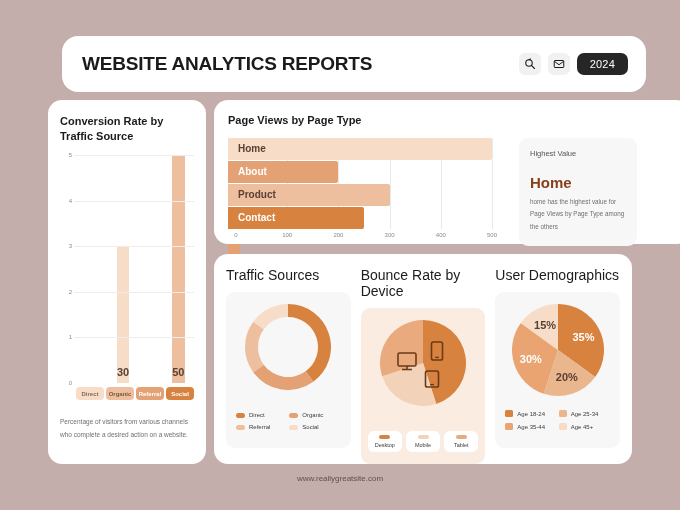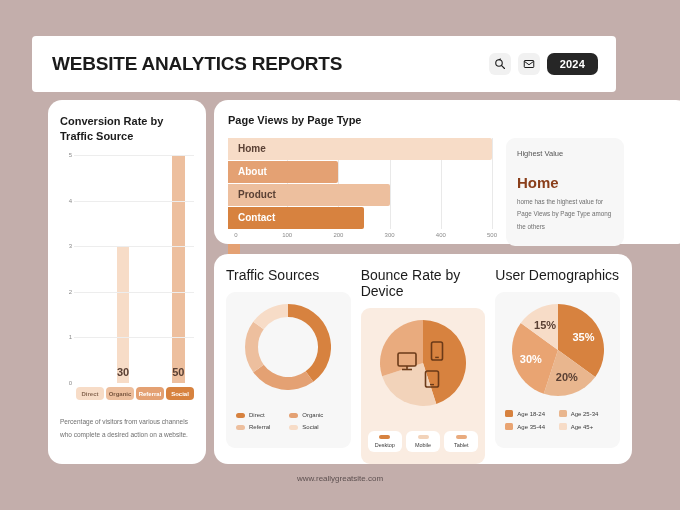--- a/index.html
+++ b/index.html
@@ -6,37 +6,37 @@
   html, body {
     width: 680px; height: 510px;
     background: #c3aeab;
     font-family: "Liberation Sans", sans-serif;
     overflow: hidden;
   }
   .page { position: relative; width: 680px; height: 510px; }
 
   
   .header {
-    position: absolute; left: 32px; top: 36px;
+    position: absolute; left: 62px; top: 36px;
     width: 584px; height: 56px;
-    background: #ffffff; border-radius: 4px;
+    background: #ffffff; border-radius: 16px;
     display: flex; align-items: center; padding: 0 18px 0 20px;
   }
   .header-title {
     font-size: 19px; font-weight: bold; color: #1b1b1b;
     letter-spacing: -0.2px; flex: 1;
   }
   .header-actions { display: flex; align-items: center; gap: 7px; }
   .icon-btn {
     width: 22px; height: 22px; border-radius: 6px;
     background: #f1f1f1; display: flex; align-items: center; justify-content: center;
   }
   .year-pill {
     background: #262626; color: #ffffff; border-radius: 7px;
-    font-size: 11px; font-weight: bold; padding: 5px 13px; letter-spacing: 0.2px;
+    font-size: 11px; font-weight: normal; padding: 5px 13px; letter-spacing: 0.2px;
   }
 
   
   .card { position: absolute; background: #ffffff; border-radius: 14px; }
   .card-left  { left: 48px; top: 100px;  width: 158px; height: 364px; padding: 14px 12px 0 12px; }
   .card-top   { left: 214px; top: 100px; width: 476px; height: 144px; padding: 13px 14px 0 14px; }
   .card-bot   { left: 214px; top: 254px; width: 418px; height: 210px; padding: 13px 12px 0 12px; }
 
   .card-title { font-size: 11px; font-weight: bold; color: #1b1b1b; line-height: 1.32; }
   .card-title-sm { font-size: 14px; font-weight: normal; color: #1b1b1b; }
@@ -70,21 +70,21 @@
   .vbar-pill {
     flex: 1; text-align: center; border-radius: 4px;
     font-size: 6px; font-weight: bold; padding: 3.5px 0;
   }
   .vbar-note {
     position: absolute; left: 12px; right: 10px; top: 316px;
     font-size: 6.5px; color: #6f6f6f; line-height: 1.95;
   }
 
   
-  .hb-area { display: flex; gap: 10px; margin-top: 10px; }
+  .hb-area { display: flex; gap: 23px; margin-top: 10px; }
   .hb-chart { position: relative; width: 268px; }
   .hb-rows { position: relative; }
   .hb-row { height: 22px; position: relative; margin-bottom: 1px; }
   .hb-fill {
     height: 100%; border-radius: 0 2px 2px 0;
     display: flex; align-items: center; padding-left: 10px;
   }
   .hb-label { font-size: 10px; font-weight: bold; white-space: nowrap; }
   .hb-gridline {
     position: absolute; top: 0; bottom: 0; width: 1px; background: #e9e9e9; z-index: 0;

